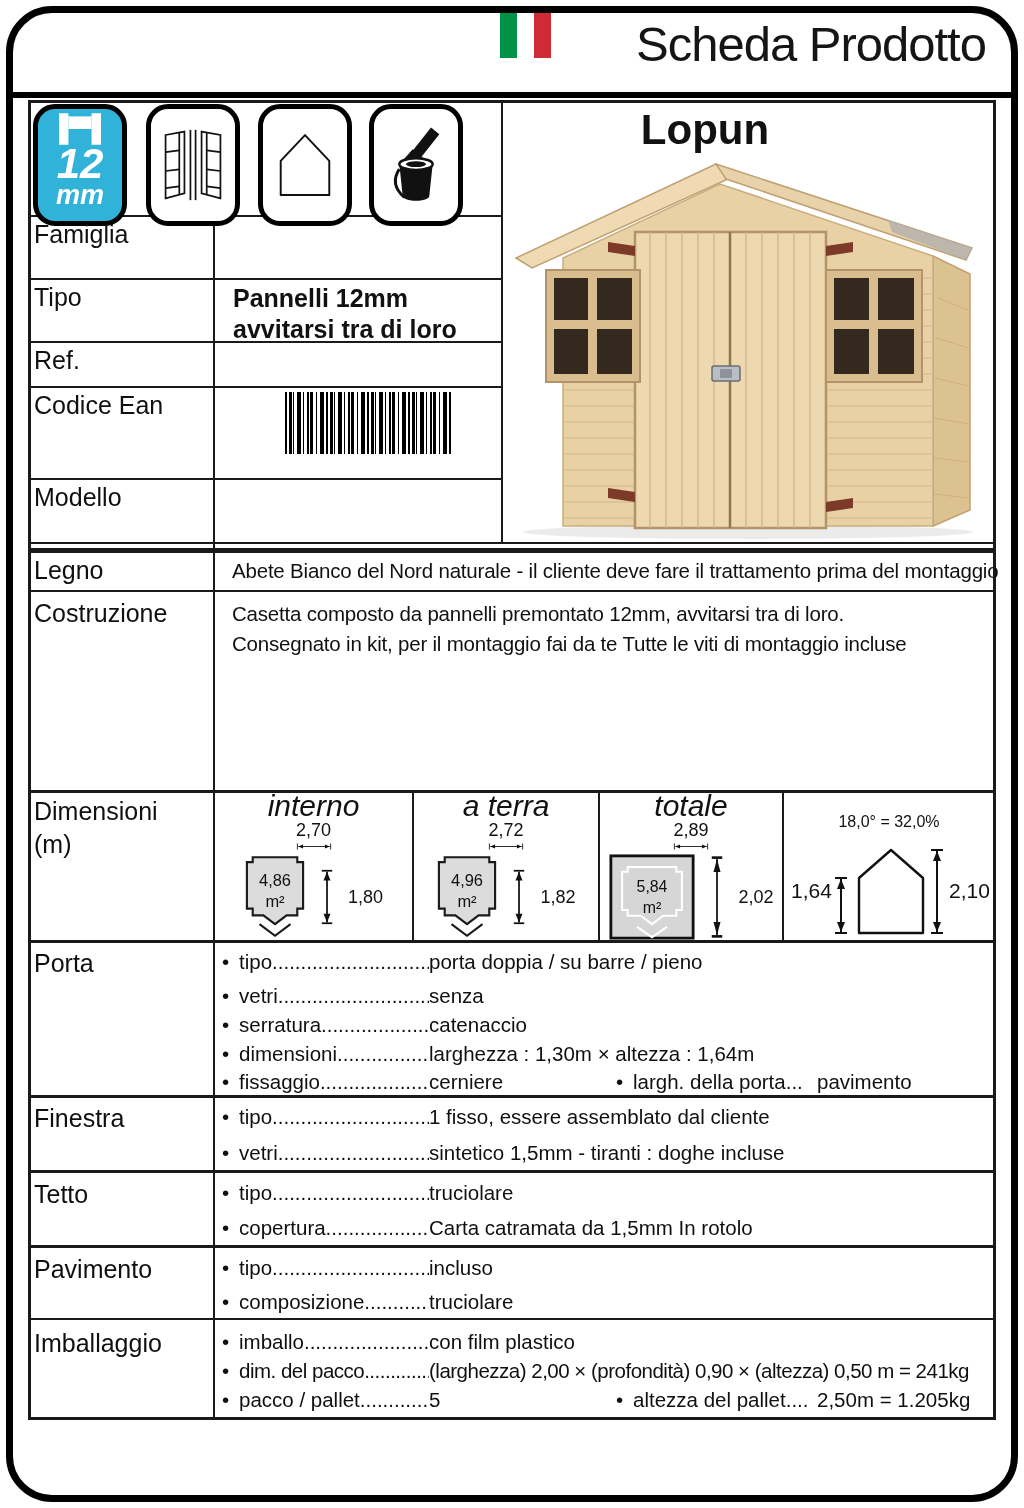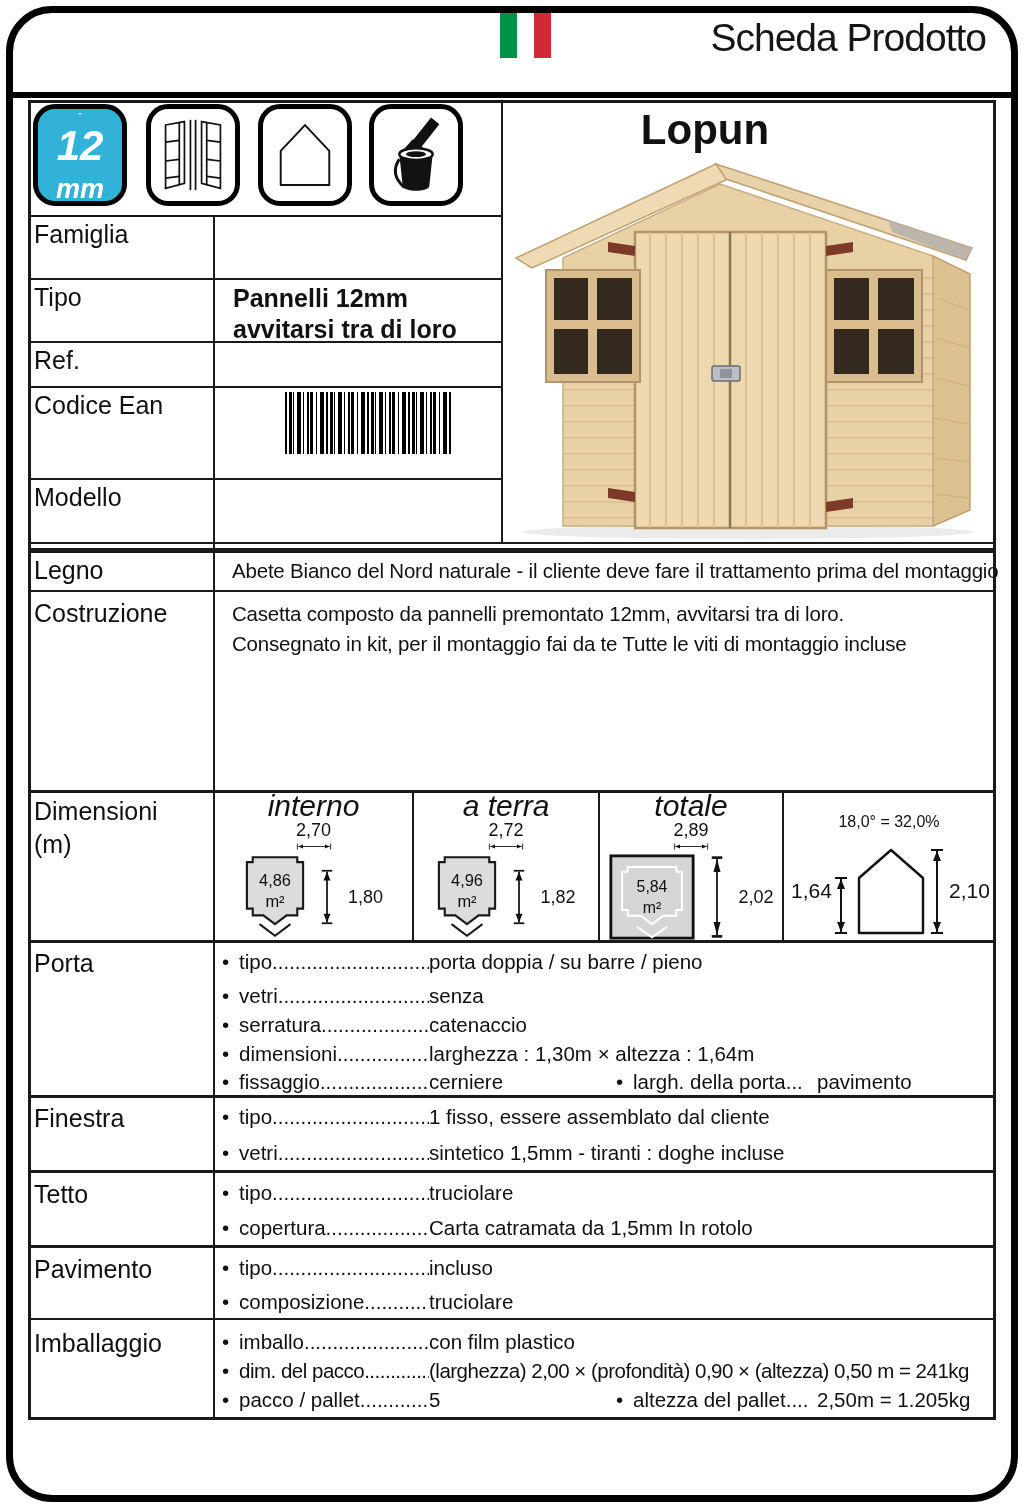--- a/index.html
+++ b/index.html
@@ -1,36 +1,36 @@
 <!DOCTYPE html>
 <html><head>
 <meta charset="utf-8">
 <style>
   html,body{margin:0;padding:0;background:#888;}
   .page{position:relative;width:1024px;height:1508px;background:#fff;font-family:"Liberation Sans",sans-serif;color:#111;overflow:hidden;}
   .abs{position:absolute;}
   .page-border{position:absolute;left:6px;top:6px;right:6px;bottom:6px;border:7px solid #000;border-radius:46px;pointer-events:none;}
   .header-rule{position:absolute;left:6px;top:92px;width:1012px;height:6px;background:#000;}
-  .title{position:absolute;top:16px;right:38px;font-size:39px;letter-spacing:-1px;color:#151515;}
+  .title{position:absolute;top:16px;right:38px;font-size:49px;letter-spacing:-1px;color:#151515;}
   .flag{position:absolute;left:500px;top:13px;width:51px;height:45px;display:flex;}
   .flag span{flex:1;}
   .fg{background:#009246;}
   .fw{background:#ffffff;}
   .fr{background:#CE2B37;}
 
   .table-frame{position:absolute;left:28px;top:100px;width:968px;height:1320px;border:3px solid #1a1a1a;box-sizing:border-box;}
   .gl{position:absolute;background:#1a1a1a;}
 
   .lbl{position:absolute;left:34px;width:178px;font-size:25px;color:#101010;}
   .val-bold{position:absolute;left:233px;font-size:25px;font-weight:bold;line-height:31px;}
   .btext{position:absolute;left:232px;font-size:20.5px;letter-spacing:-0.2px;white-space:nowrap;}
 
   .product-name{position:absolute;left:501px;top:106px;width:408px;text-align:center;font-size:42px;font-weight:600;}
 
-  .badge{position:absolute;top:104px;width:94px;height:102px;border:5px solid #000;border-radius:22px;box-sizing:border-box;background:#fff;display:flex;align-items:center;justify-content:center;gap:12px;}
+  .badge{position:absolute;top:104px;width:94px;height:122px;border:5px solid #000;border-radius:22px;box-sizing:border-box;background:#fff;display:flex;align-items:center;justify-content:center;}
   .badge-cyan{background:#31B2D9;flex-direction:column;align-items:center;justify-content:flex-start;padding-top:4px;}
   .b12{font-size:42px;font-weight:bold;font-style:italic;color:#fff;line-height:38px;}
   .bmm{font-size:27px;font-weight:bold;font-style:italic;color:#fff;line-height:24px;}
 
   .barcode{position:absolute;left:285px;top:392px;width:168px;height:62px;
     background:repeating-linear-gradient(90deg,#000 0 2px,#fff 2px 4px,#000 4px 7px,#fff 7px 8px,#000 8px 9px,#fff 9px 12px,#000 12px 16px,#fff 16px 18px,#000 18px 19px,#fff 19px 22px,#000 22px 24px,#fff 24px 25px,#000 25px 28px,#fff 28px 31px,#000 31px 32px,#fff 32px 35px,#000 35px 39px,#fff 39px 41px);}
 
   .brow{position:absolute;left:222px;width:772px;display:flex;align-items:baseline;font-size:20.5px;color:#101010;}
   .dot{width:17px;flex:none;}
   .bl{width:190px;flex:none;overflow:hidden;white-space:nowrap;}

